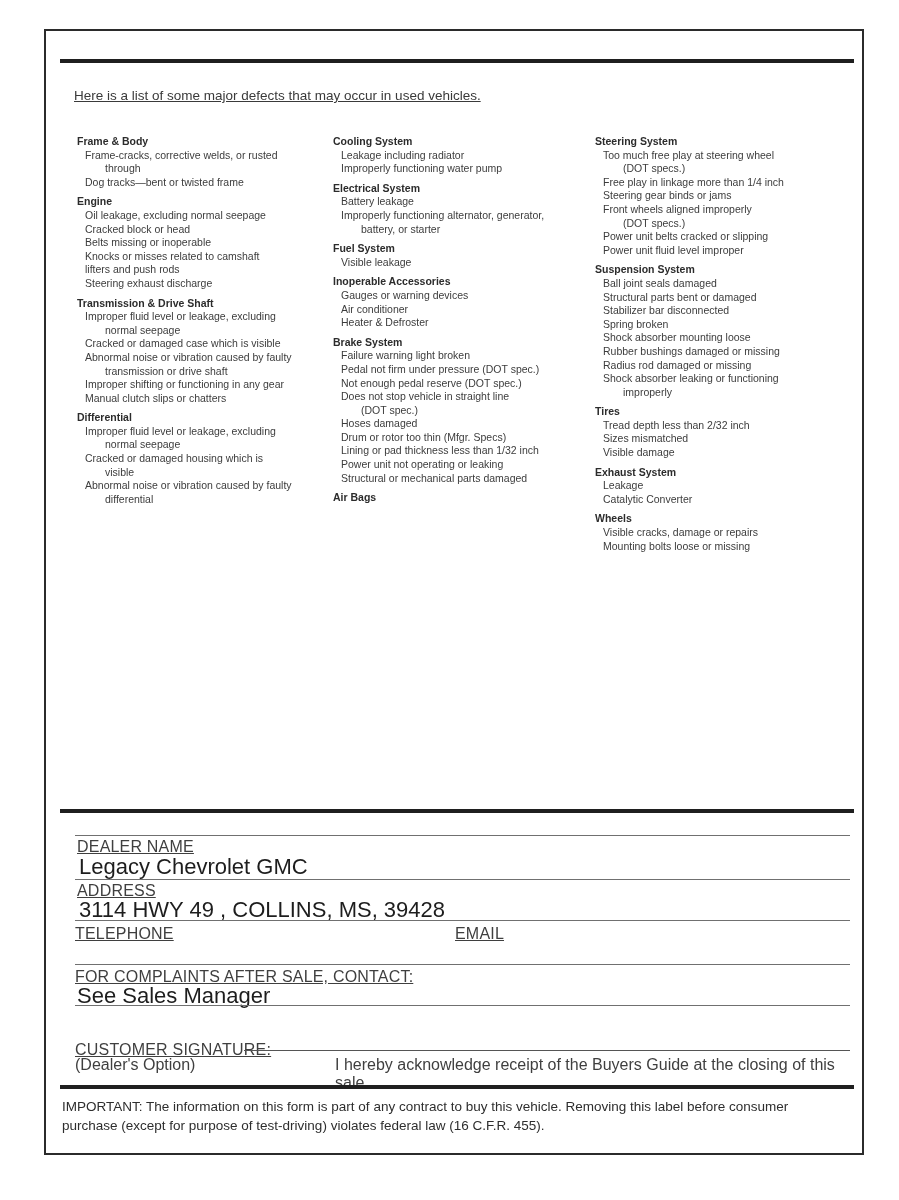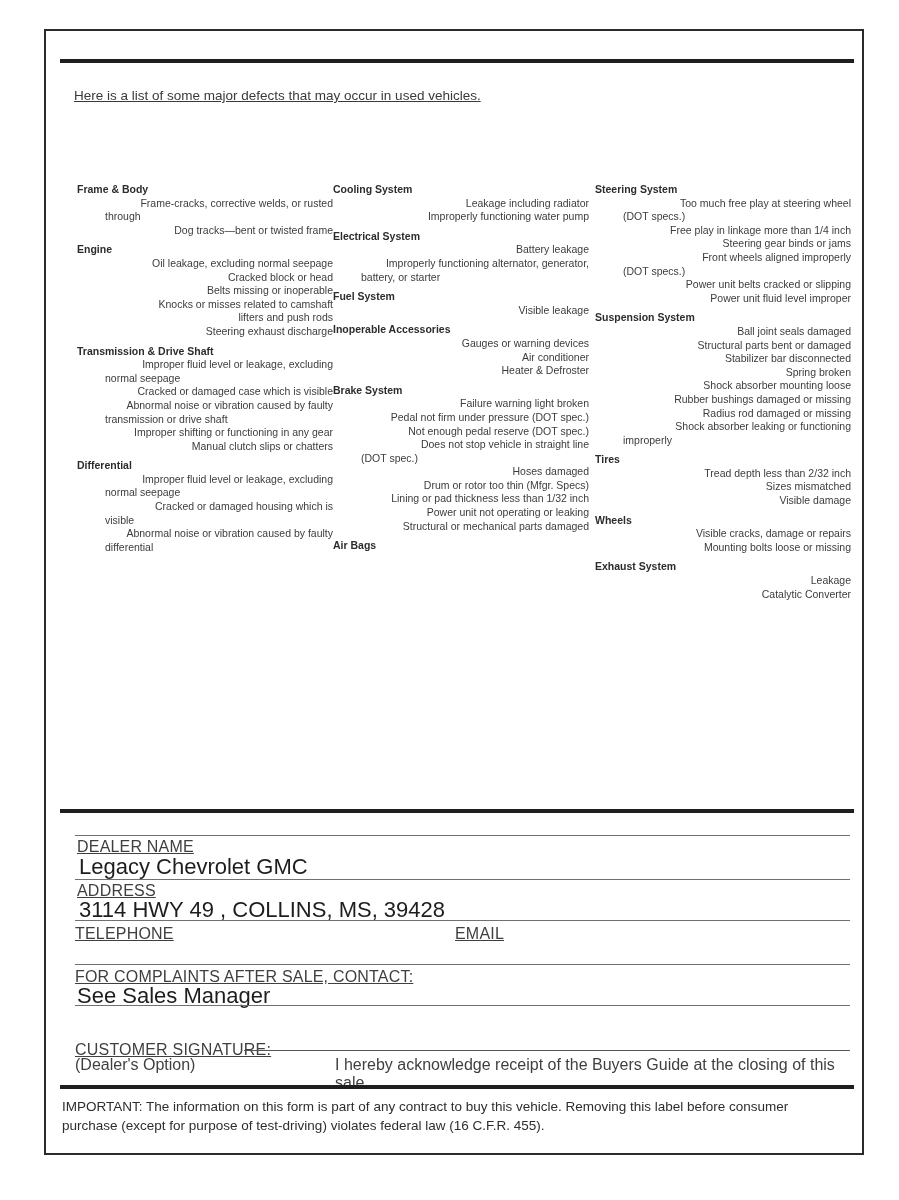--- a/index.html
+++ b/index.html
@@ -43,29 +43,28 @@
     color: #3a3a3a;
     text-decoration: underline;
   }
   .col {
     position: absolute;
     top: 104px;
     width: 256px;
     font-size: 10.5px;
     line-height: 13.6px;
     color: #3c3c3c;
-    margin-top: 48px;
   }
   #col-0 { left: 31px; }
   #col-1 { left: 287px; }
   #col-2 { left: 549px; }
   .section { margin: 0 0 6px 0; }
   .sec-title { font-weight: bold; color: #2c2c2c; }
   .item-line { white-space: nowrap; }
-  .item-line.first { padding-left: 8px; text-align: right; }
+  .item-line.first { padding-left: 8px; }
   .item-line.cont  { padding-left: 28px; }
   .flabel {
     position: absolute;
     font-size: 16px;
     color: #3f3f3f;
     letter-spacing: 0.2px;
     text-decoration: underline;
   }
   .fvalue {
     position: absolute;
@@ -204,28 +203,28 @@
         <div class="item-line first">Shock absorber leaking or functioning</div>
         <div class="item-line cont">improperly</div>
       </div>
       <div class="section">
         <div class="sec-title">Tires</div>
         <div class="item-line first">Tread depth less than 2/32 inch</div>
         <div class="item-line first">Sizes mismatched</div>
         <div class="item-line first">Visible damage</div>
       </div>
       <div class="section">
+        <div class="sec-title">Exhaust System</div>
+        <div class="item-line first">Leakage</div>
+        <div class="item-line first">Catalytic Converter</div>
+      </div>
+      <div class="section">
         <div class="sec-title">Wheels</div>
         <div class="item-line first">Visible cracks, damage or repairs</div>
         <div class="item-line first">Mounting bolts loose or missing</div>
-      </div>
-      <div class="section">
-        <div class="sec-title">Exhaust System</div>
-        <div class="item-line first">Leakage</div>
-        <div class="item-line first">Catalytic Converter</div>
       </div>
     </div>
 
   <div class="rule-thick" style="top:778px"></div>
 
   <div class="hline" style="top:804px"></div>
   <div class="flabel" style="left:31px; top:807px">DEALER NAME</div>
   <div class="fvalue" style="left:33px; top:823px">Legacy Chevrolet GMC</div>
 
   <div class="hline" style="top:848px"></div>

